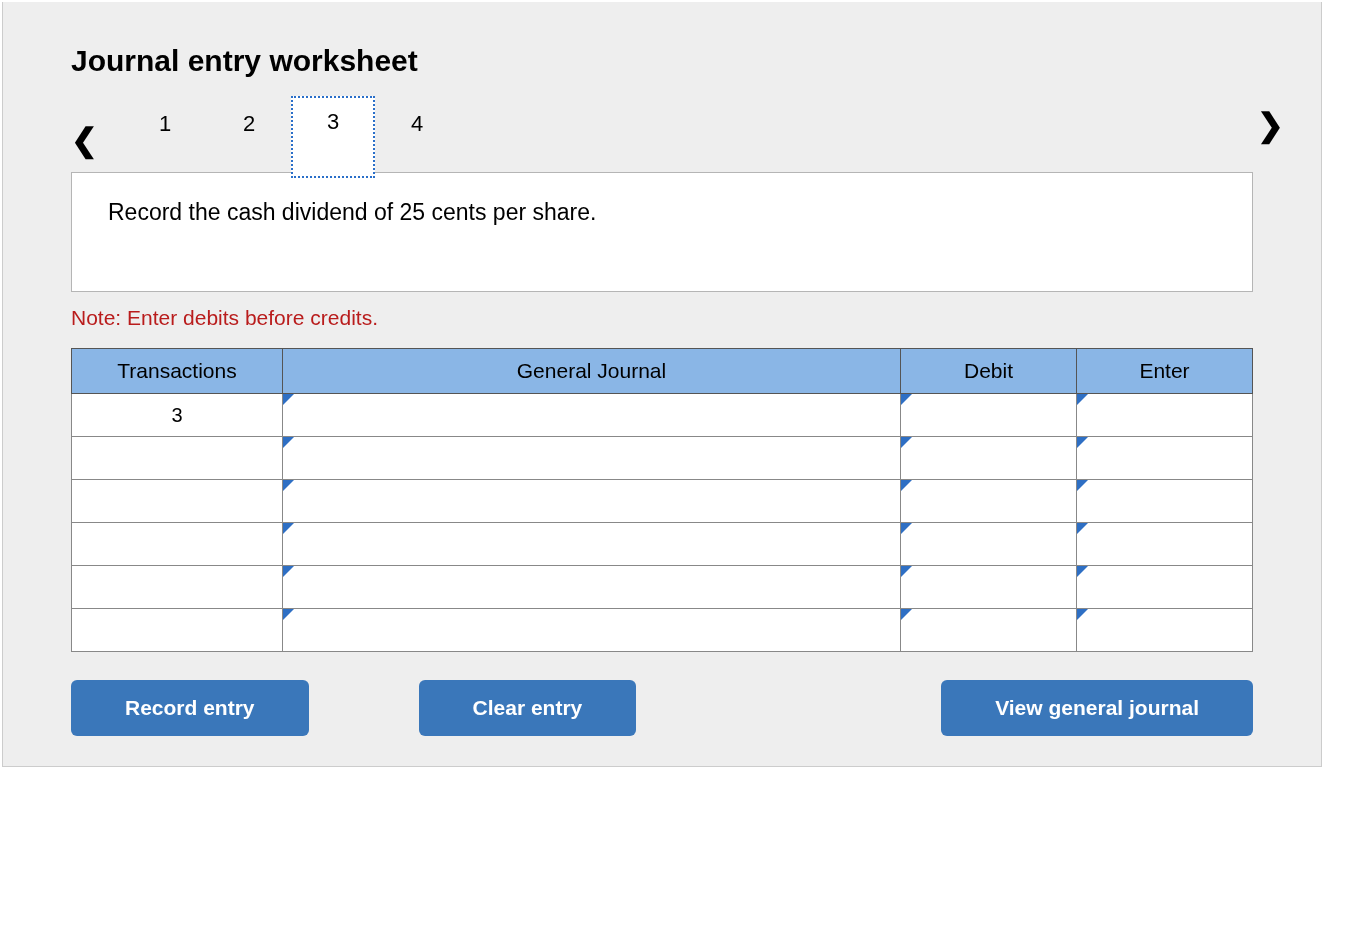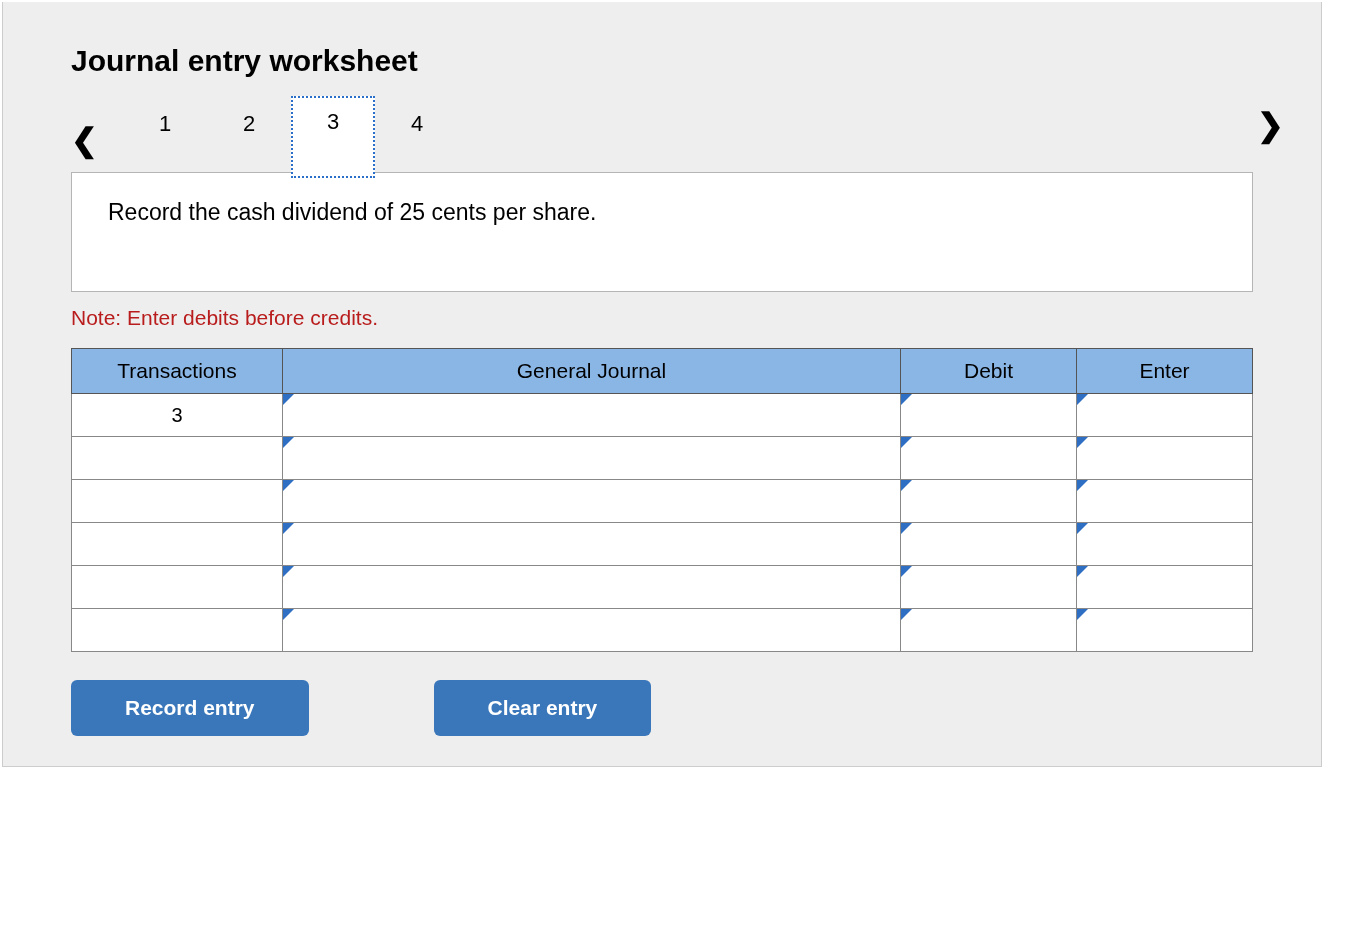--- a/index.html
+++ b/index.html
@@ -125,21 +125,21 @@
   .btn {
     background: #3a77ba;
     color: #fff;
     font-size: 21px;
     font-weight: bold;
     border: none;
     border-radius: 6px;
     padding: 16px 54px;
     cursor: pointer;
   }
-  .btn + .btn { margin-left: 15px; }
+  .btn + .btn { margin-left: 0; }
   .btn-record { margin-right: 110px; min-width: 220px; }
   .btn-clear { margin-right: auto; min-width: 210px; }
   .btn-view { min-width: 300px; }
 </style>
 </head>
 <body>
 
 <div class="outer">
 
   <div class="title">Journal entry worksheet</div>
@@ -208,15 +208,16 @@
           <td><span class="marker"></span><span></span></td>
           <td><span class="marker"></span><span></span></td>
         </tr>
       </tbody>
     </table>
   </div>
 
   <div class="btn-row">
     <button class="btn btn-record">Record entry</button>
     <button class="btn btn-clear">Clear entry</button>
+    <button class="btn btn-view">View general journal</button>
   </div>
 
 </div>
 
 </body></html>

